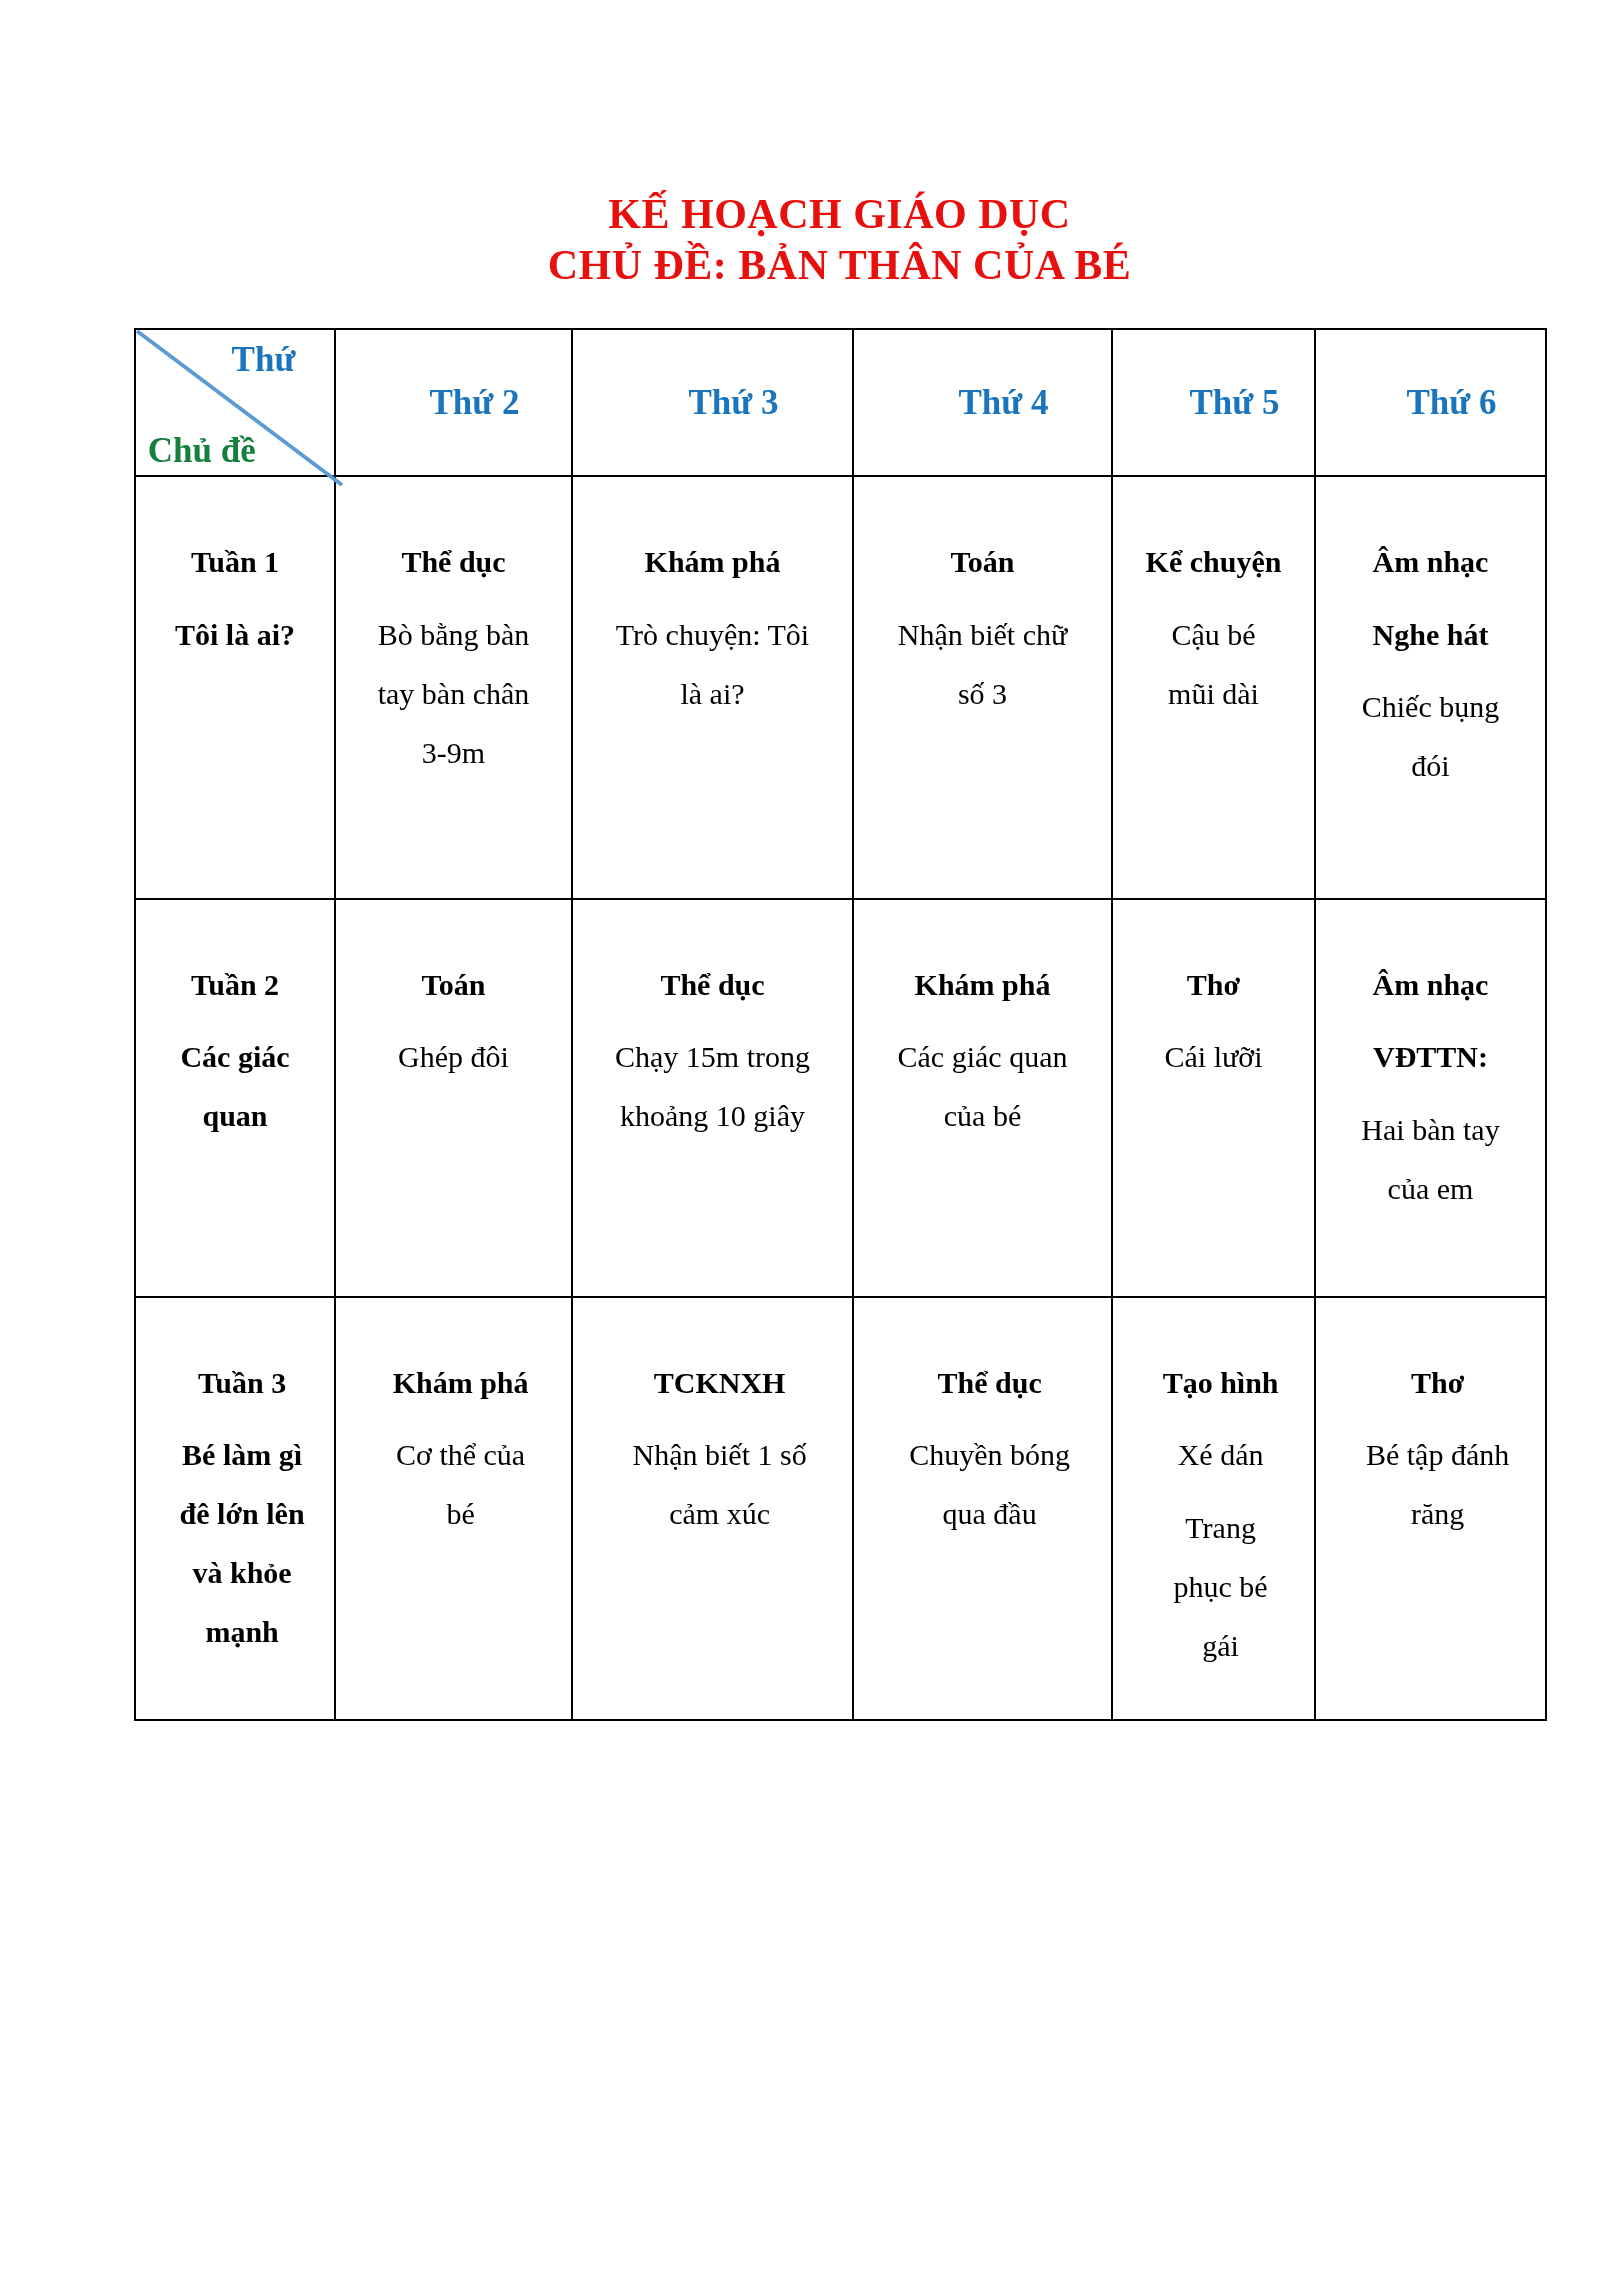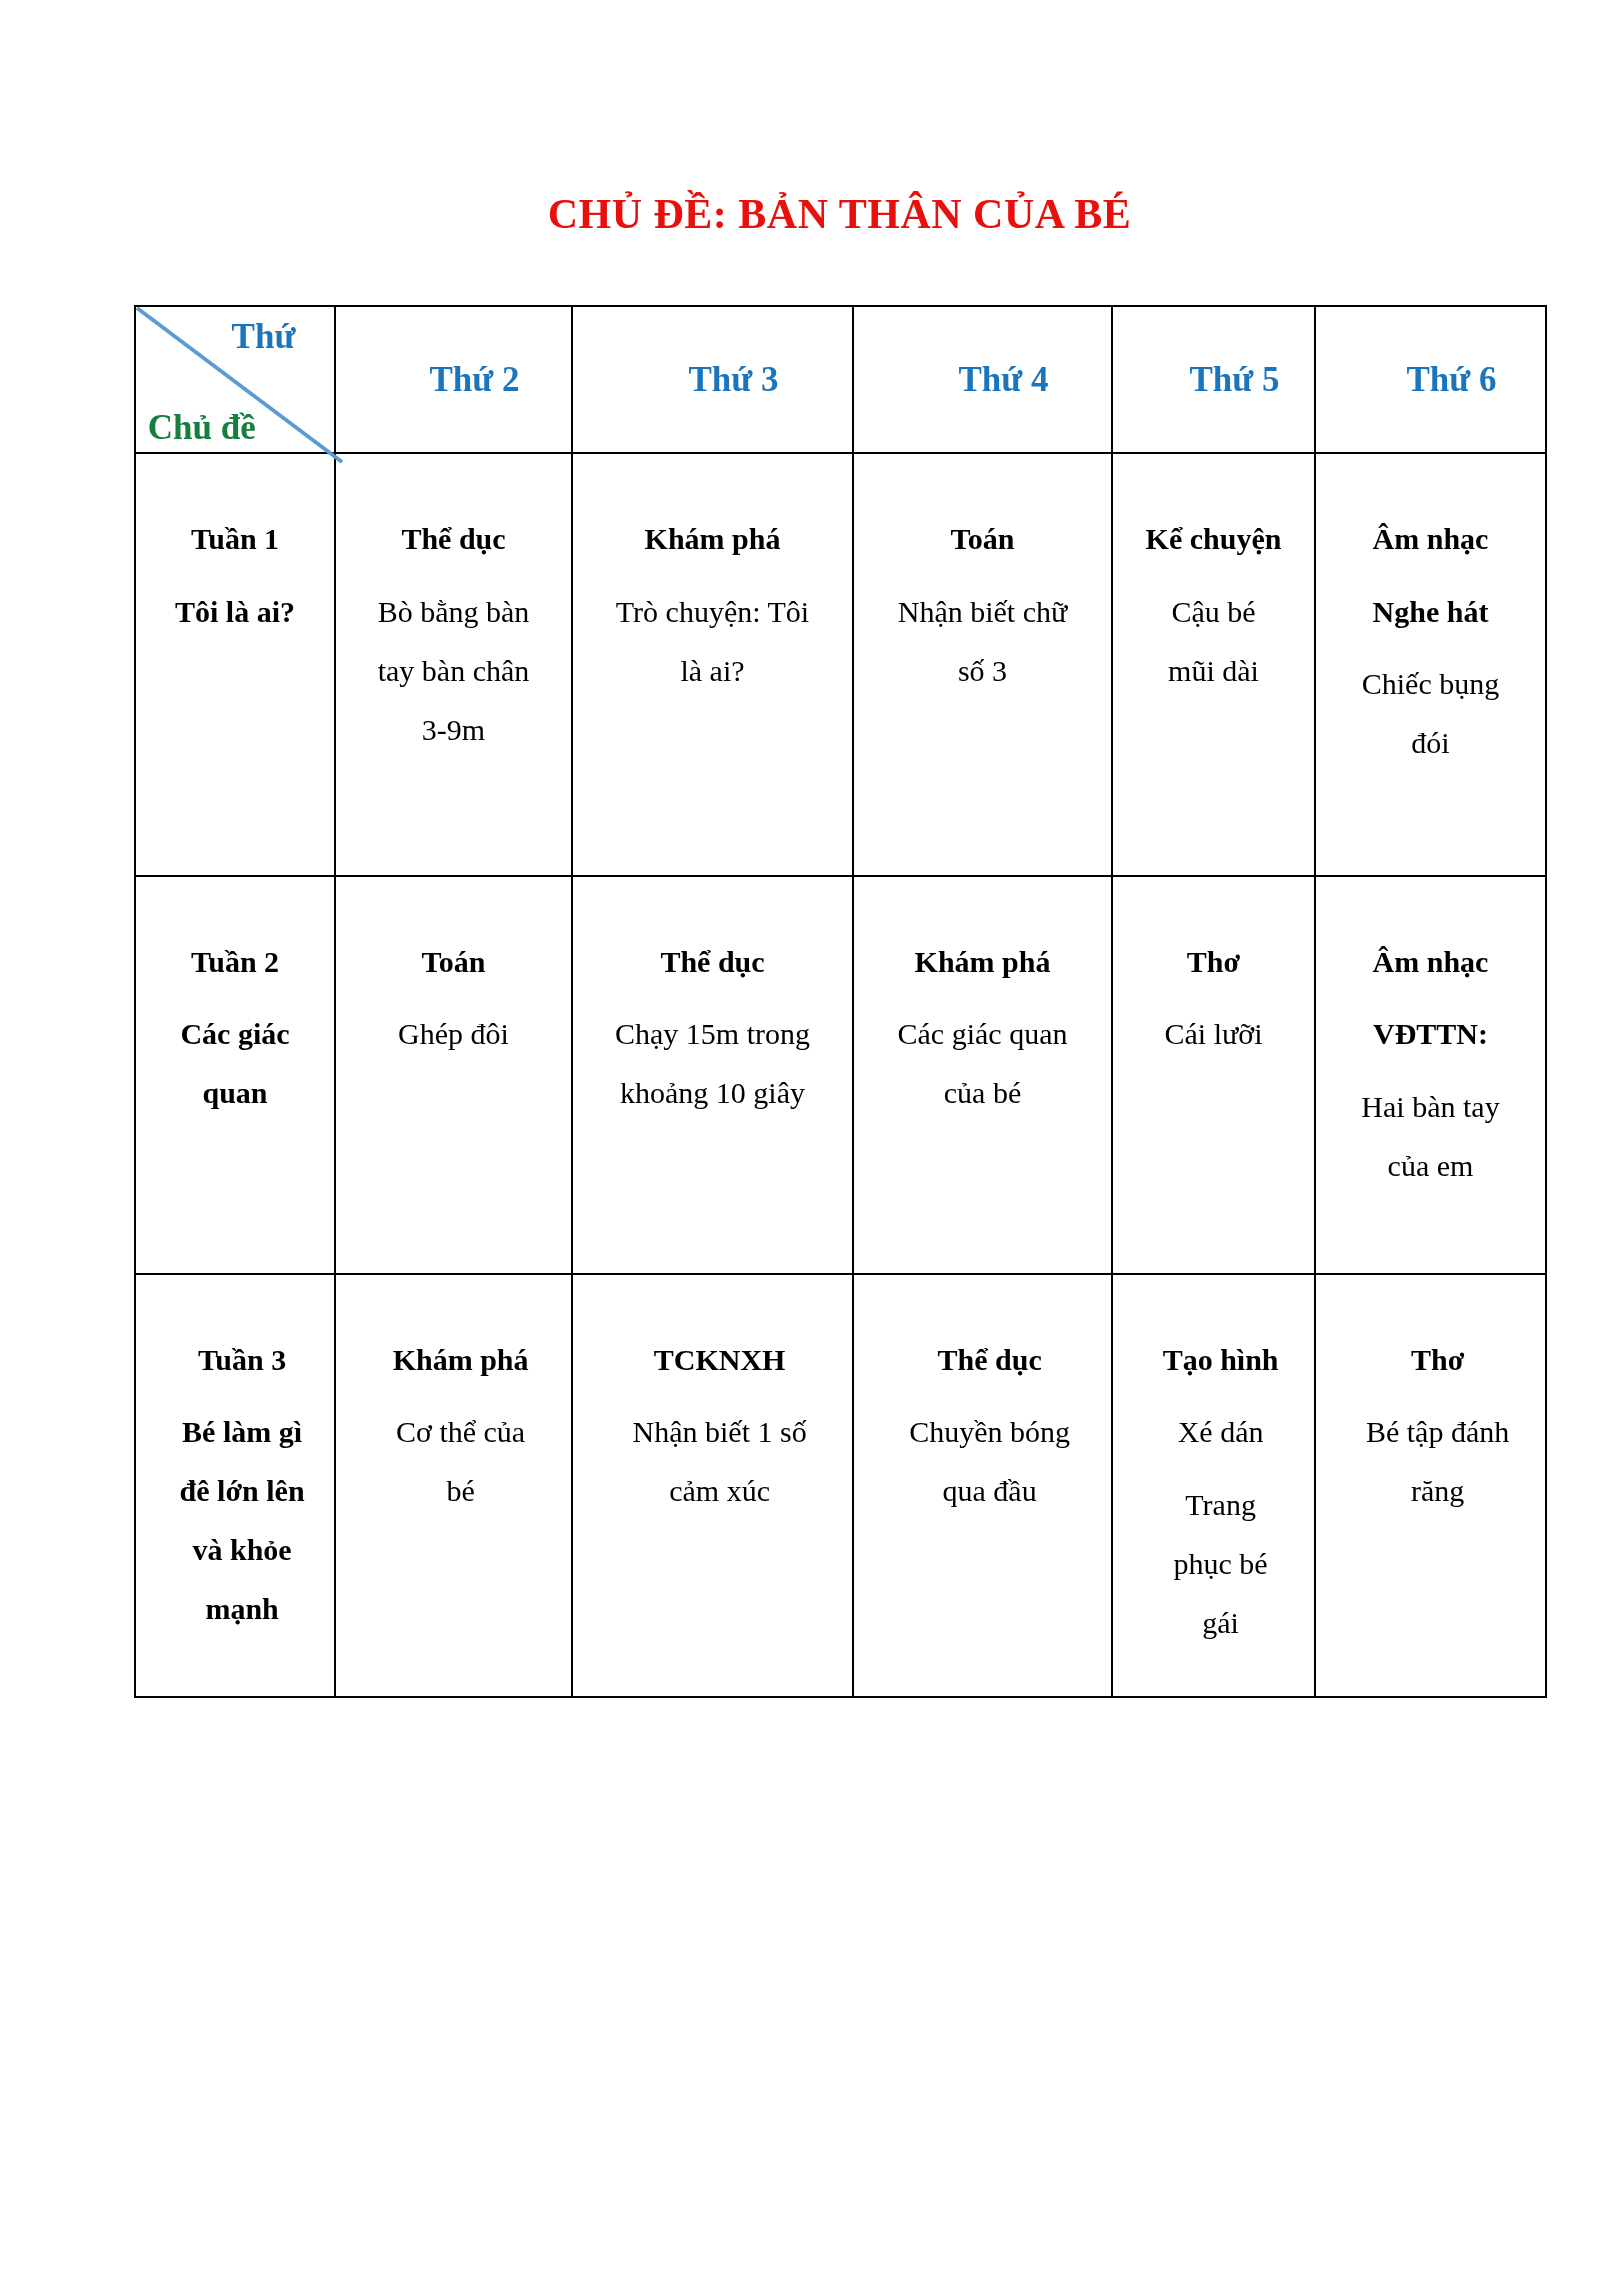--- a/index.html
+++ b/index.html
@@ -26,21 +26,21 @@
     margin-top: 189px;
     text-align: center;
     color: #e8100d;
     font-weight: bold;
     font-size: 42px;
     line-height: 51px;
     letter-spacing: 0.5px;
   }
   
   table.plan {
-    margin-top: 65px;
+    margin-top: 37px;
     border-collapse: collapse;
     table-layout: fixed;
     width: 1411px;
     border: 2.9px solid #000;
   }
   td {
     border: 2px solid #000;
     overflow: visible;
     padding-left: 43px;
   }
@@ -98,20 +98,21 @@
     color: #15803d;
     font-size: 35px;
   }
 </style>
 </head>
 <body>
 
 <div class="content">
 
   <div class="title-block">
+    <div>KẾ HOẠCH GIÁO DỤC</div>
     <div>CHỦ ĐỀ: BẢN THÂN CỦA BÉ</div>
   </div>
 
   <table class="plan">
     <colgroup>
       <col style="width:200px">
         <col style="width:237px">
         <col style="width:281px">
       <col style="width:259px">
         <col style="width:203px">

